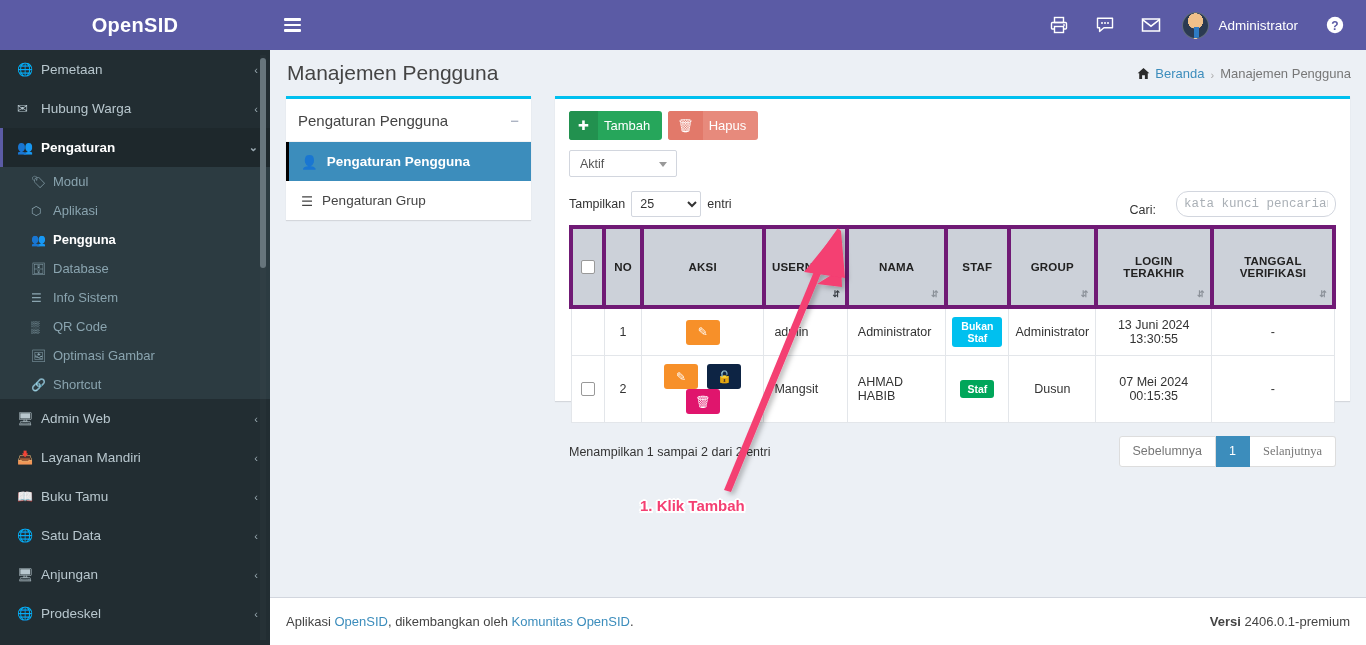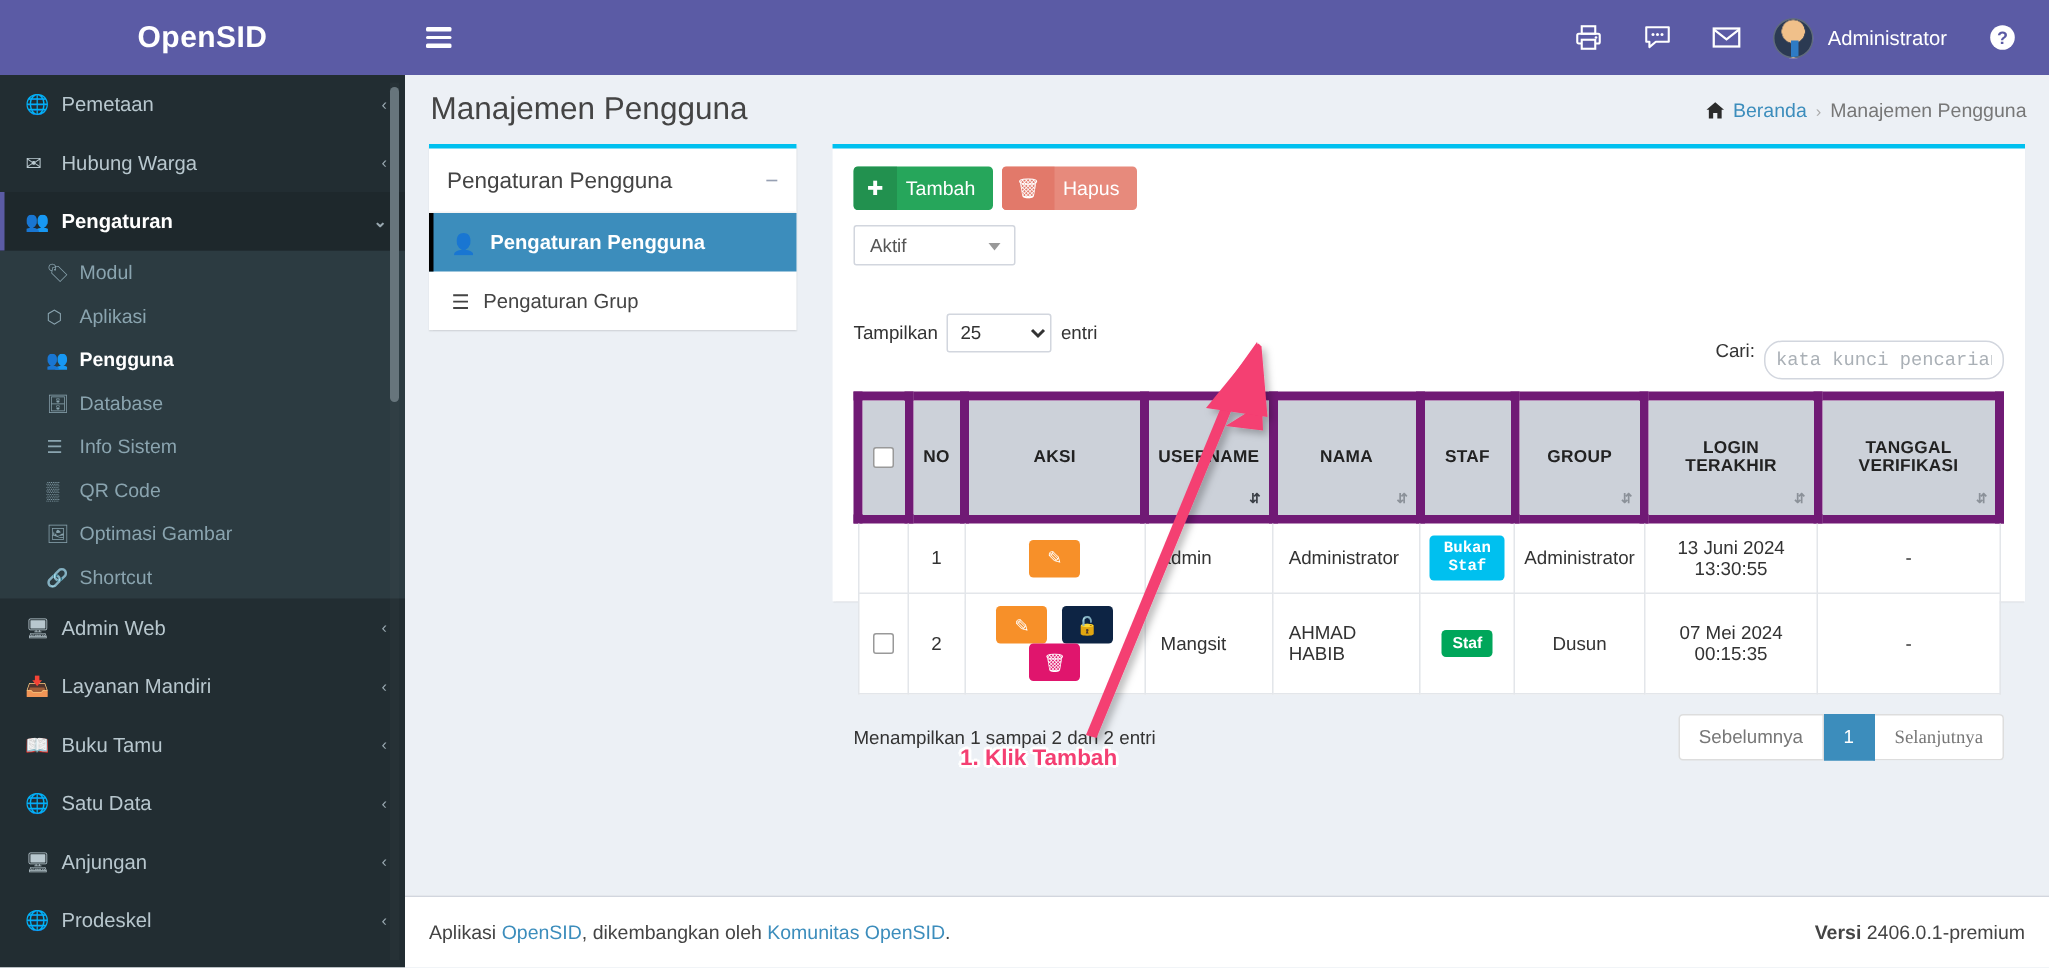--- a/index.html
+++ b/index.html
@@ -192,32 +192,32 @@
 
   #table-controls {
     padding: 4px 14px 8px 14px; display: flex; align-items: center;
   }
   #length-wrap { display: flex; align-items: center; gap: 6px; font-size: 12.5px; color: #333; }
   #length-select {
     height: 26px; width: 70px; border: 1px solid #d2d6de; border-radius: 2px;
     background: #fff; font-size: 12.5px; color: #333; padding: 0 4px;
     font-family: "Liberation Sans", sans-serif;
   }
-  #search-wrap { margin-left: auto; display: flex; align-items: flex-start; gap: 6px; font-size: 12.5px; color: #333; margin-top: 36px; }
+  #search-wrap { margin-left: auto; display: flex; align-items: flex-end; gap: 20px; font-size: 12.5px; color: #333; }
   #search-input {
     height: 26px; width: 160px; border: 1px solid #d2d6de; border-radius: 12px;
     padding: 0 7px; font-size: 12.5px; color: #333;
     font-family: Liberation Mono, monospace;
   }
   #search-input::placeholder { color: #aab0b6; }
 
   table { border-collapse: collapse; width: calc(100% - 28px); margin: 0 14px; }
   thead th {
     background: #ccd1d9; color: #222; font-size: 11.5px; font-weight: bold;
-    border: 6px solid #701a75; padding: 26px 6px;
+    border: 4px solid #701a75; padding: 26px 6px;
     text-align: center; vertical-align: middle; position: relative;
     letter-spacing: .2px;
   }
   thead th .sorticon {
     position: absolute; right: 5px; bottom: 6px;
     font-size: 9px; color: #8b9199; line-height: 1;
   }
   thead th .sorticon.on { color: #3a3f46; }
   tbody td {
     border: 1px solid #e3e6ea; font-size: 12.5px; color: #333;
@@ -234,21 +234,21 @@
     width: 34px; height: 25px; border-radius: 3px; color: #fff;
     font-size: 12px; margin: 0 3px; cursor: pointer;
   }
   .act-edit { background: #f79029; }
   .act-lock { background: #0d2444; }
   .act-del  { background: #e0156d; }
   .badge {
     display: inline-block; padding: 3px 7px; border-radius: 3px;
     font-size: 10.5px; color: #fff; font-weight: bold;
   }
-  .badge-no { background: #00c0ef; font-family: Liberation Mono, monospace; }
+  .badge-no { background: #00c0ef; }
   .badge-yes { background: #00a65a; }
 
   #table-footer {
     display: flex; align-items: center; padding: 13px 14px 14px 14px;
     font-size: 12.5px; color: #333;
   }
   #pagination { margin-left: auto; display: flex; }
   .page-btn {
     border: 1px solid #ddd; border-left: none; background: #fff;
     padding: 7px 13px; font-size: 12.5px; color: #777; cursor: pointer;

